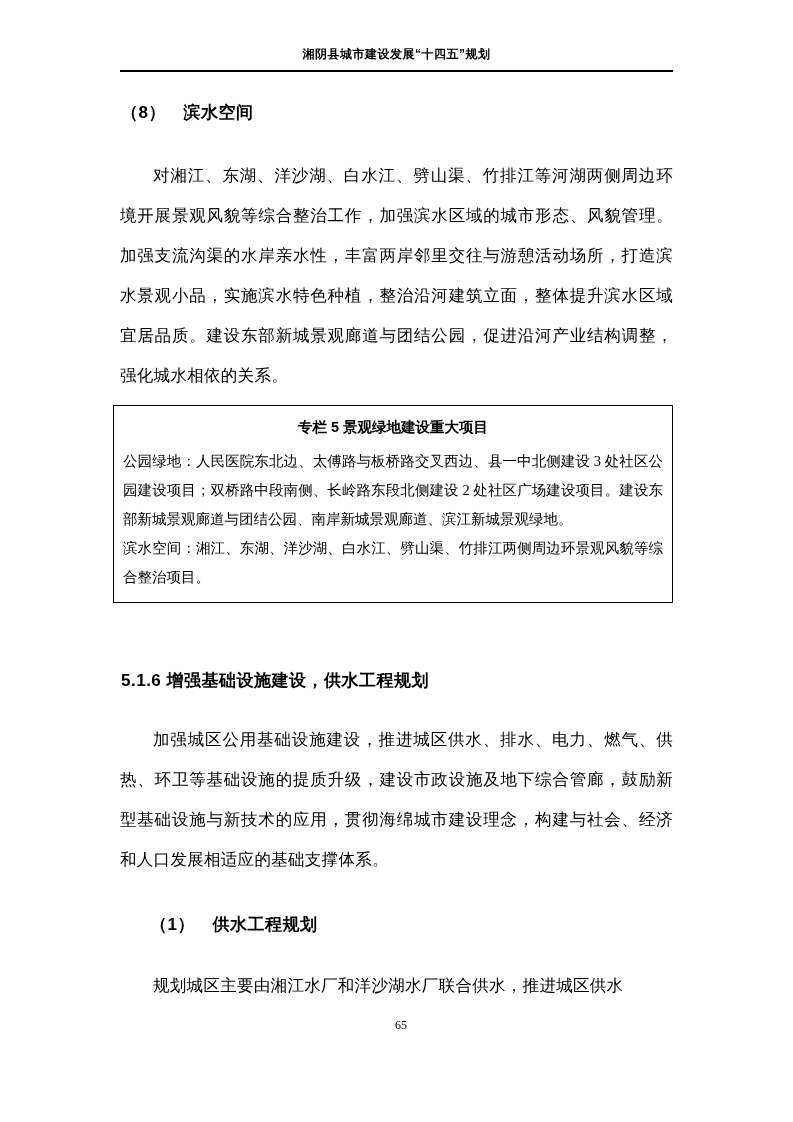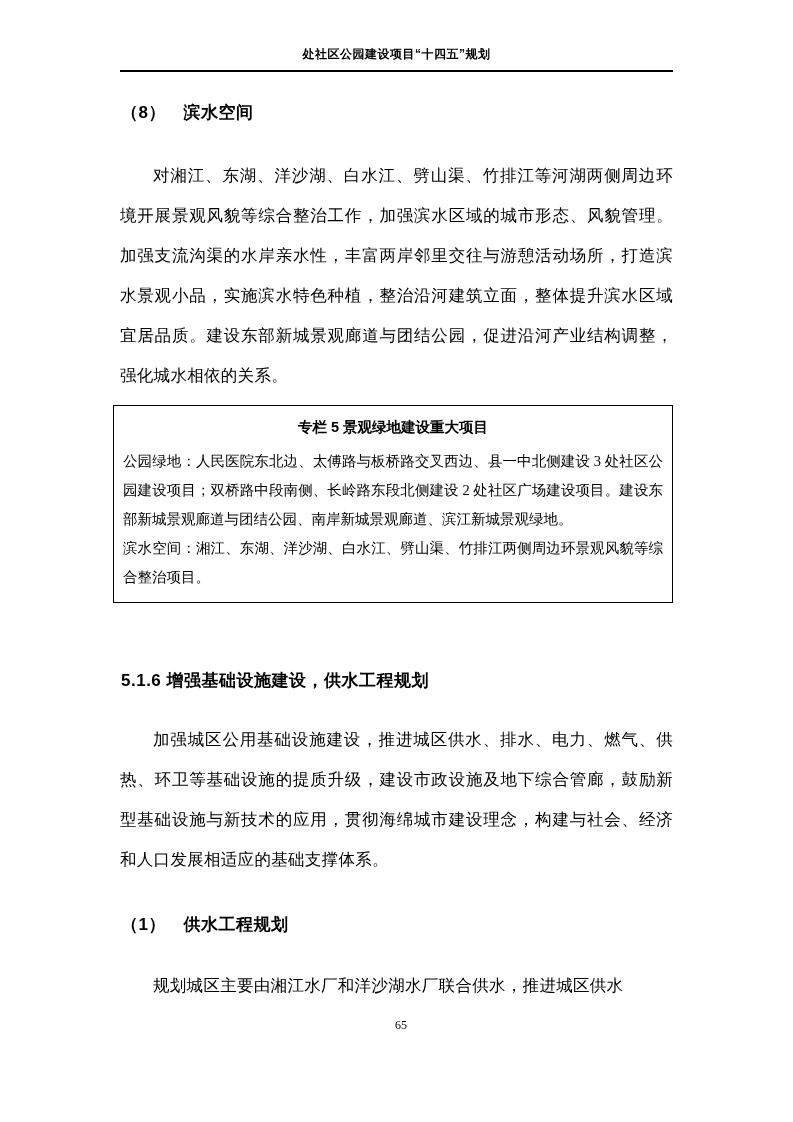--- a/index.html
+++ b/index.html
@@ -31,21 +31,21 @@
       position: absolute;
       left: 121px;
       width: 553px;
       font-family: "Liberation Sans", sans-serif;
       font-weight: bold;
       font-size: 17px;
       letter-spacing: 0.5px;
     }
     .heading-binshui { top: 101px; }
     .heading-516 { top: 669px; }
-    .heading-gongshui { top: 913px; }
+    .heading-gongshui { top: 913px; margin-left: 29px; }
     .body-para {
       position: absolute;
       left: 120px;
       width: 553px;
       font-size: 16.5px;
       line-height: 40px;
       text-align: justify;
       text-indent: 2em;
       letter-spacing: 0.3px;
     }
@@ -85,21 +85,21 @@
       text-align: center;
       font-size: 12px;
       padding-left: 9px;
     }
   </style>
 </head>
 <body>
 
 <div class="page">
 
-  <div class="doc-header">处社区公园建设项目“十四五”规划</div>
+  <div class="doc-header">湘阴县城市建设发展“十四五”规划</div>
 
   <div class="section-heading heading-binshui">（8）　滨水空间</div>
 
   <p class="body-para para-1">对湘江、东湖、洋沙湖、白水江、劈山渠、竹排江等河湖两侧周边环境开展景观风貌等综合整治工作，加强滨水区域的城市形态、风貌管理。加强支流沟渠的水岸亲水性，丰富两岸邻里交往与游憩活动场所，打造滨水景观小品，实施滨水特色种植，整治沿河建筑立面，整体提升滨水区域宜居品质。建设东部新城景观廊道与团结公园，促进沿河产业结构调整，强化城水相依的关系。</p>
 
   <div class="feature-box">
     <div class="box-title">专栏 5  景观绿地建设重大项目</div>
     <p class="box-para">
       <span class="box-label">公园绿地：</span><span>人民医院东北边、太傅路与板桥路交叉西边、县一中北侧建设 3 处社区公园建设项目；双桥路中段南侧、长岭路东段北侧建设 2 处社区广场建设项目。建设东部新城景观廊道与团结公园、南岸新城景观廊道、滨江新城景观绿地。</span>
     </p>

